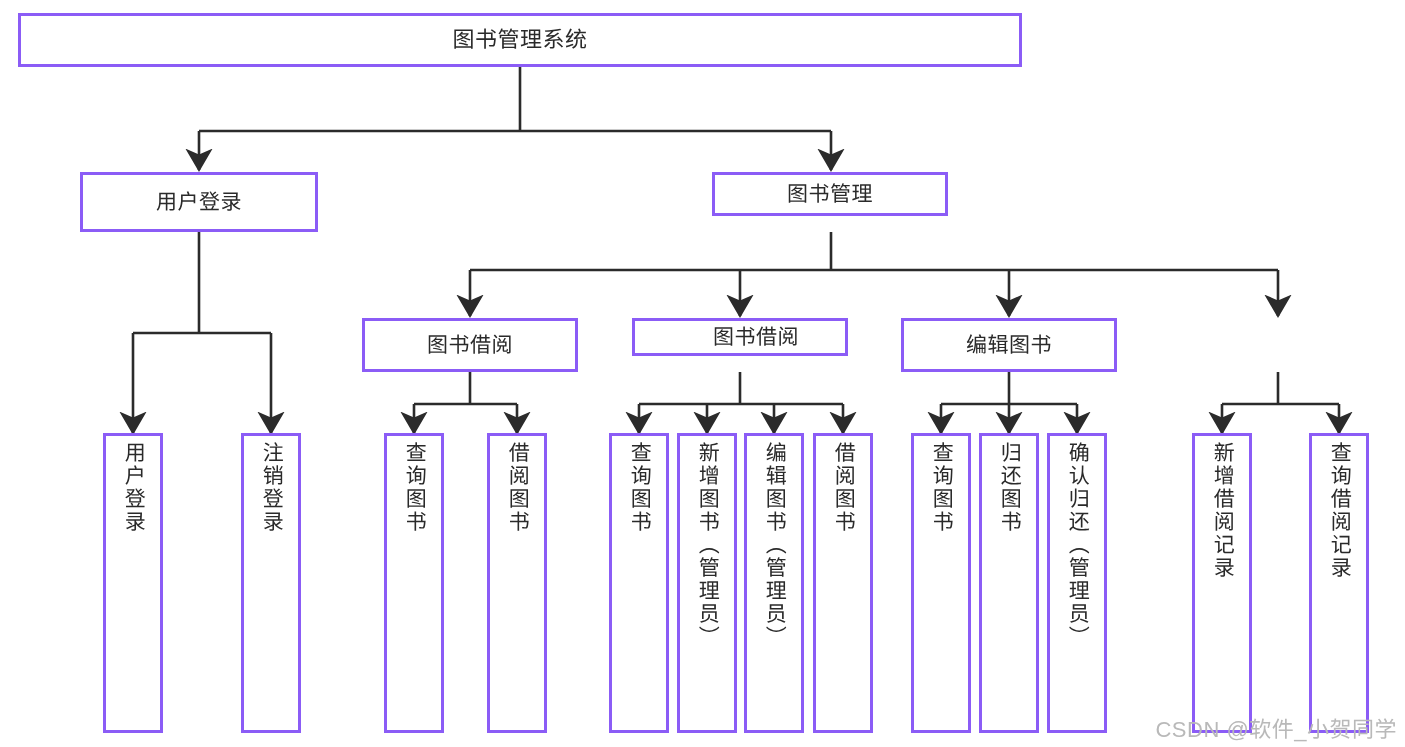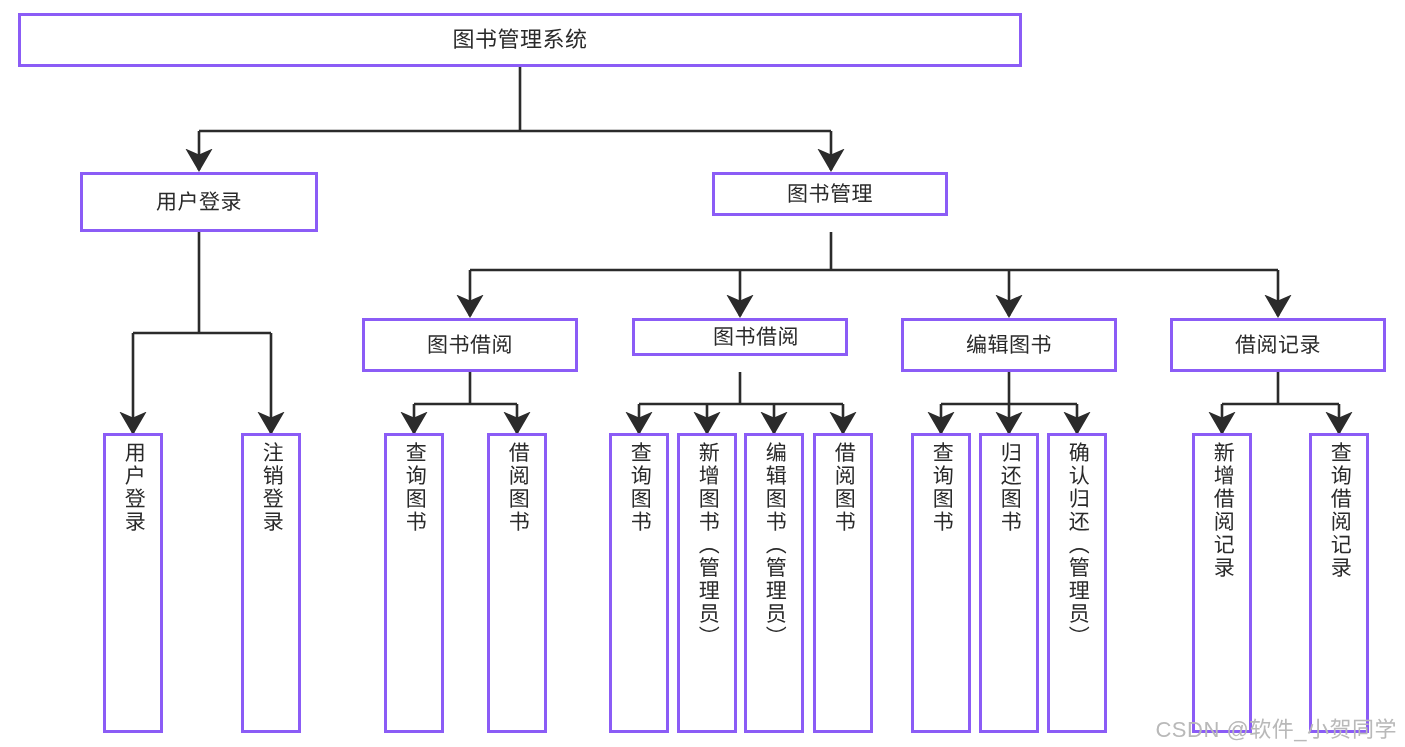--- a/index.html
+++ b/index.html
@@ -144,23 +144,20 @@
 
   <div class="node horizontal" style="left:362px; top:318px; width:216px; height:54px;">
     <span class="node-label">图书借阅</span>
   </div>
   <div class="node horizontal" style="left:632px; top:318px; width:216px; height:38px;padding-left:32px;">
     <span class="node-label">图书借阅</span>
   </div>
   <div class="node horizontal" style="left:901px; top:318px; width:216px; height:54px;">
     <span class="node-label">编辑图书</span>
   </div>
-  <div class="node horizontal" style="left:1170px; top:318px; width:216px; height:54px;">
-    <span class="node-label">借阅记录</span>
-  </div>
 
   <div class="node vertical" style="left:103px; top:433px; width:60px; height:300px;">
     <span class="node-label">用户登录</span>
   </div>
   <div class="node vertical" style="left:241px; top:433px; width:60px; height:300px;">
     <span class="node-label">注销登录</span>
   </div>
 
   <div class="node vertical" style="left:384px; top:433px; width:60px; height:300px;">
     <span class="node-label">查询图书</span>

